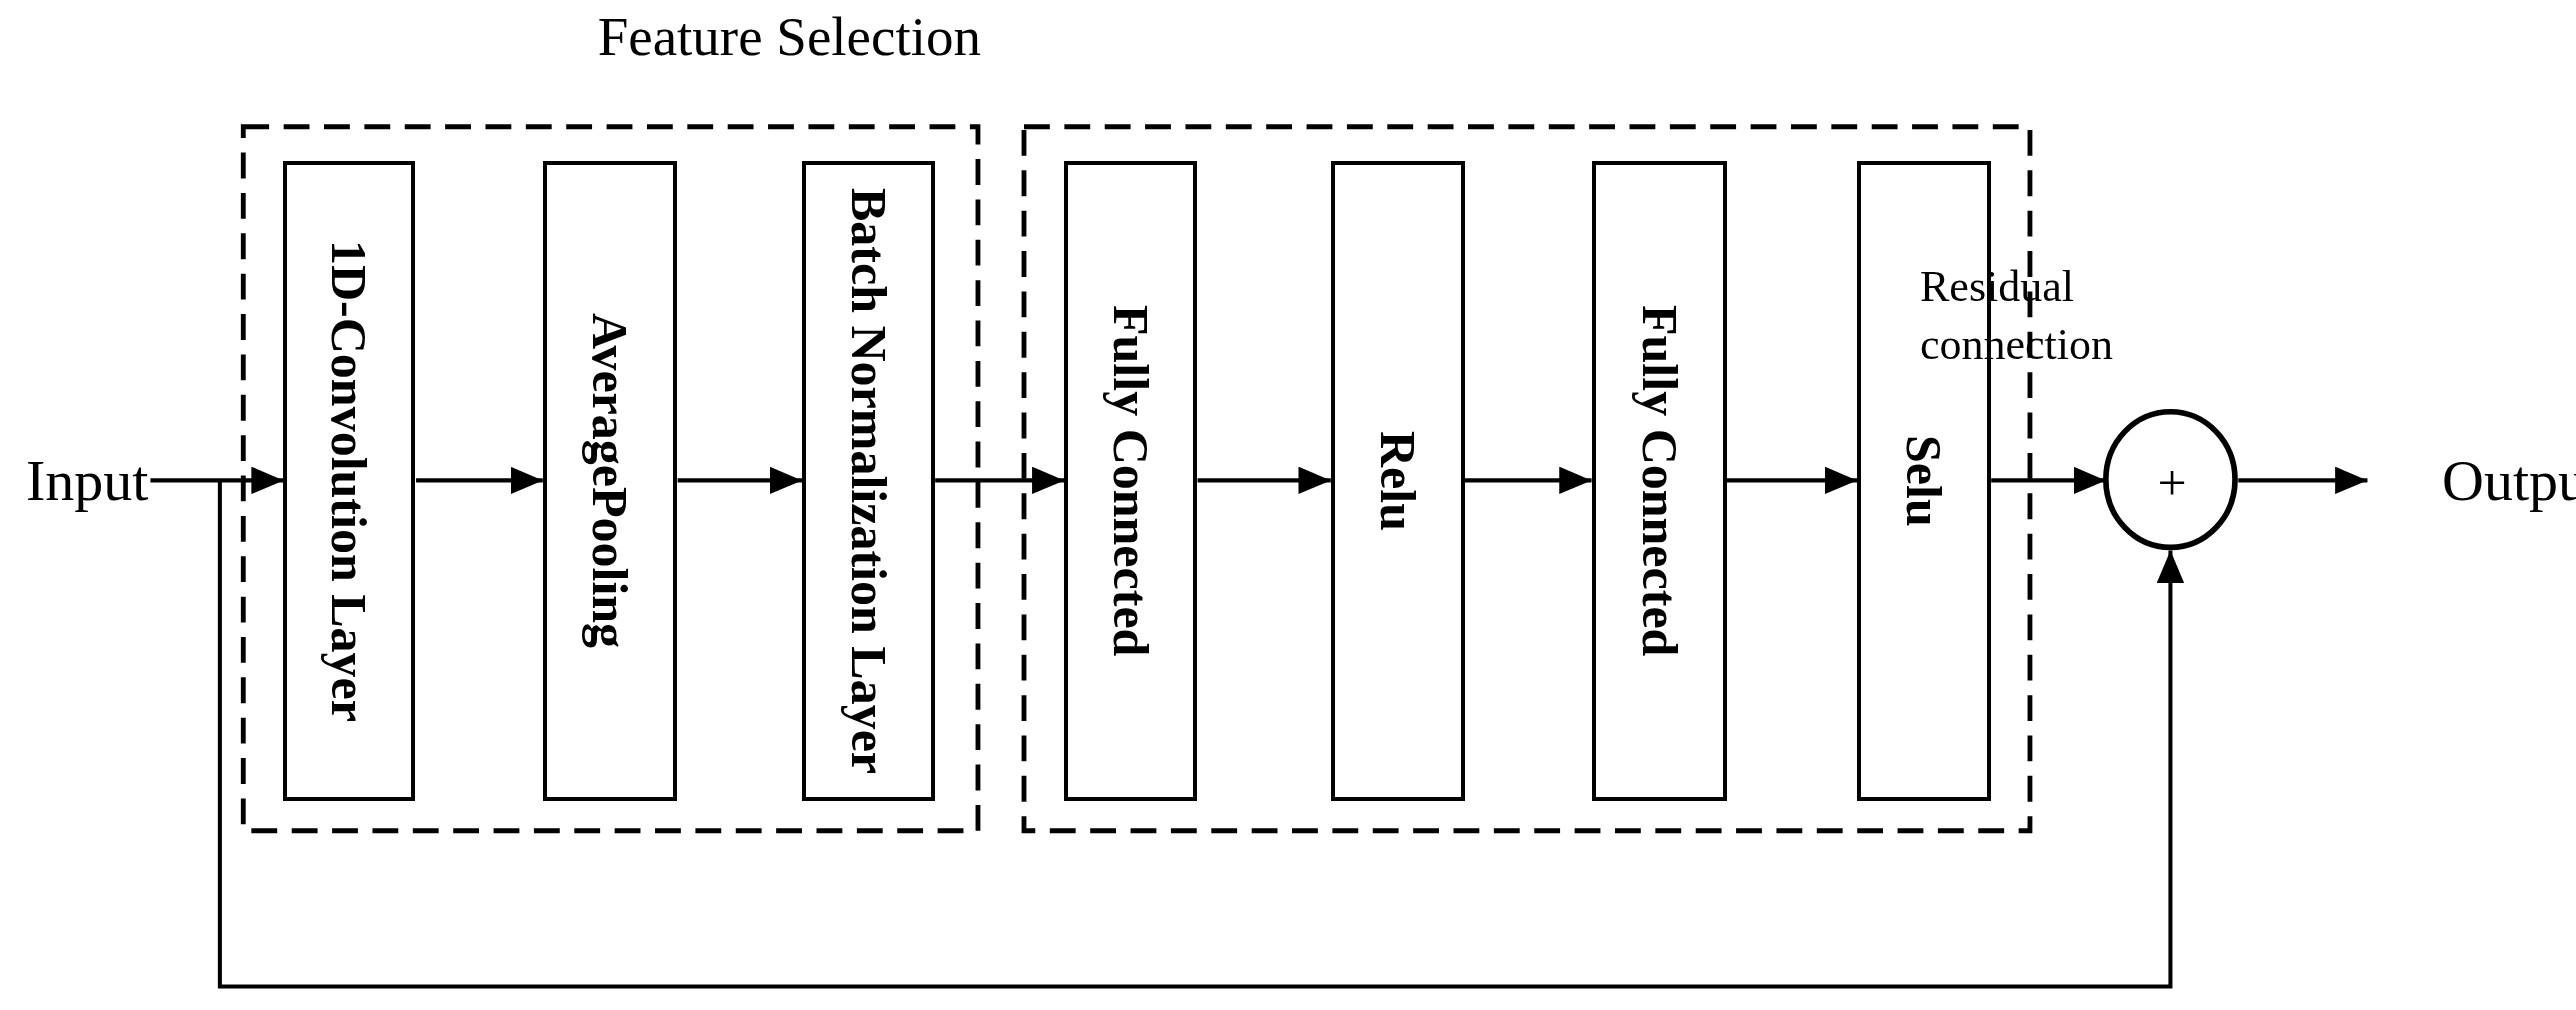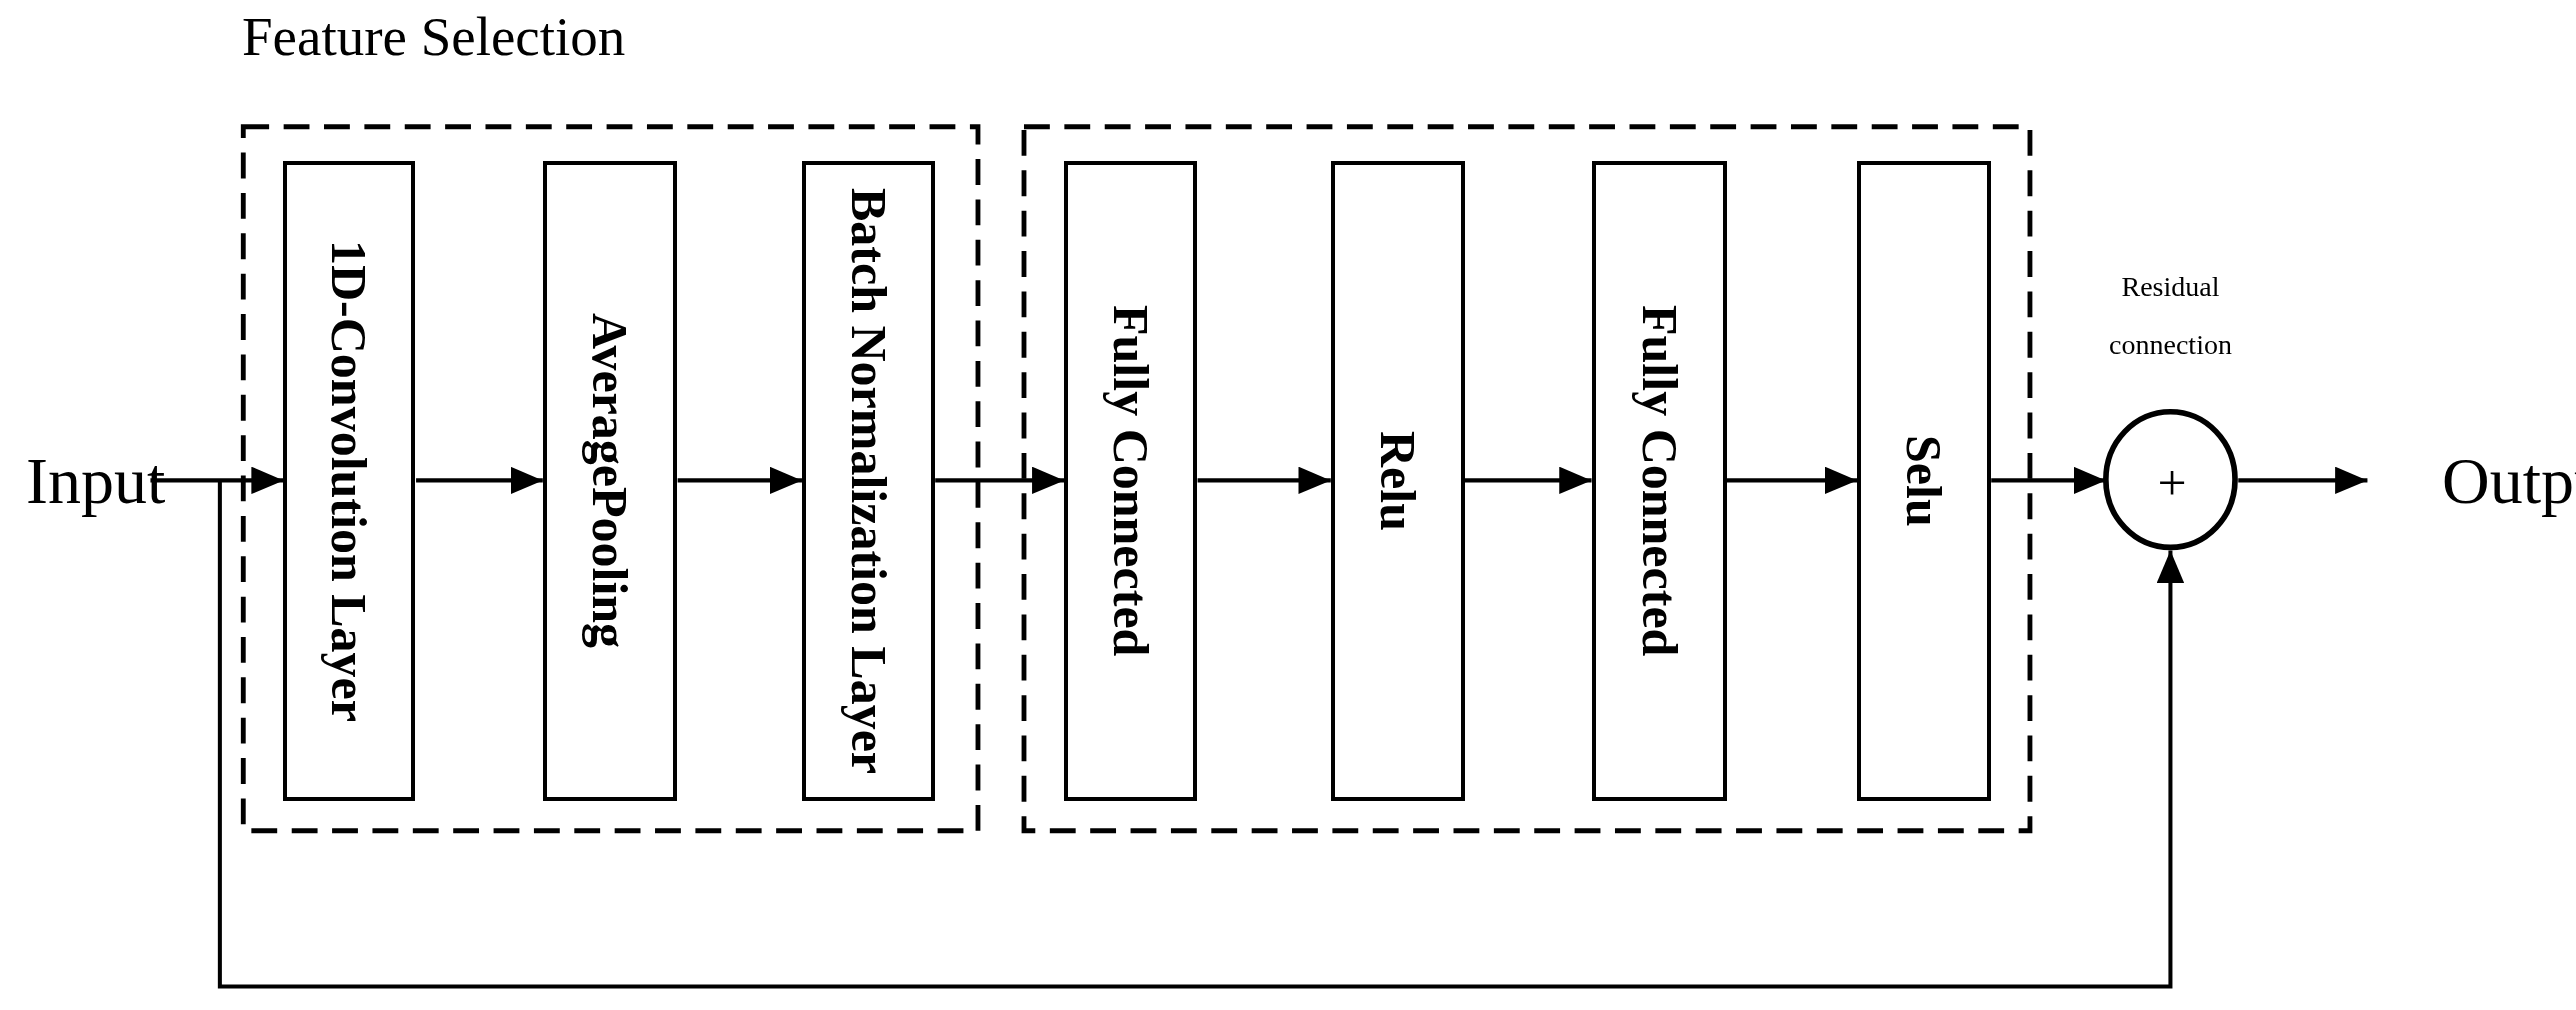--- a/index.html
+++ b/index.html
@@ -21,21 +21,21 @@
     left: 0;
     top: 0;
     width: 2576px;
     height: 1010px;
   }
   .group-title {
     position: absolute;
     top: 8px;
     font-size: 55px;
     line-height: 58px;
-    text-align: left;
+    text-align: right;
     white-space: nowrap;
   }
   .nnbox {
     position: absolute;
     top: 161px;
     height: 640px;
     box-sizing: border-box;
     border: 4px solid #000000;
     background: #ffffff;
     display: flex;
@@ -46,32 +46,32 @@
     writing-mode: vertical-rl;
     text-orientation: mixed;
     font-weight: bold;
     font-size: 50px;
     white-space: nowrap;
     letter-spacing: 0;
   }
   .io-label {
     position: absolute;
     top: 452px;
-    font-size: 66px;
+    font-size: 58px;
     line-height: 57px;
     white-space: nowrap;
   }
   .residual-label {
     position: absolute;
     top: 258px;
-    left: 1985px;
+    left: 1920px;
     width: 371px;
-    font-size: 28px;
+    font-size: 44px;
     line-height: 58px;
-    text-align: center;
+    text-align: left;
   }
   .plus-glyph {
     font-family: "Liberation Serif", "DejaVu Serif", serif;
     font-size: 64px;
     fill: #000000;
   }
 </style>
 </head>
 <body>
 

